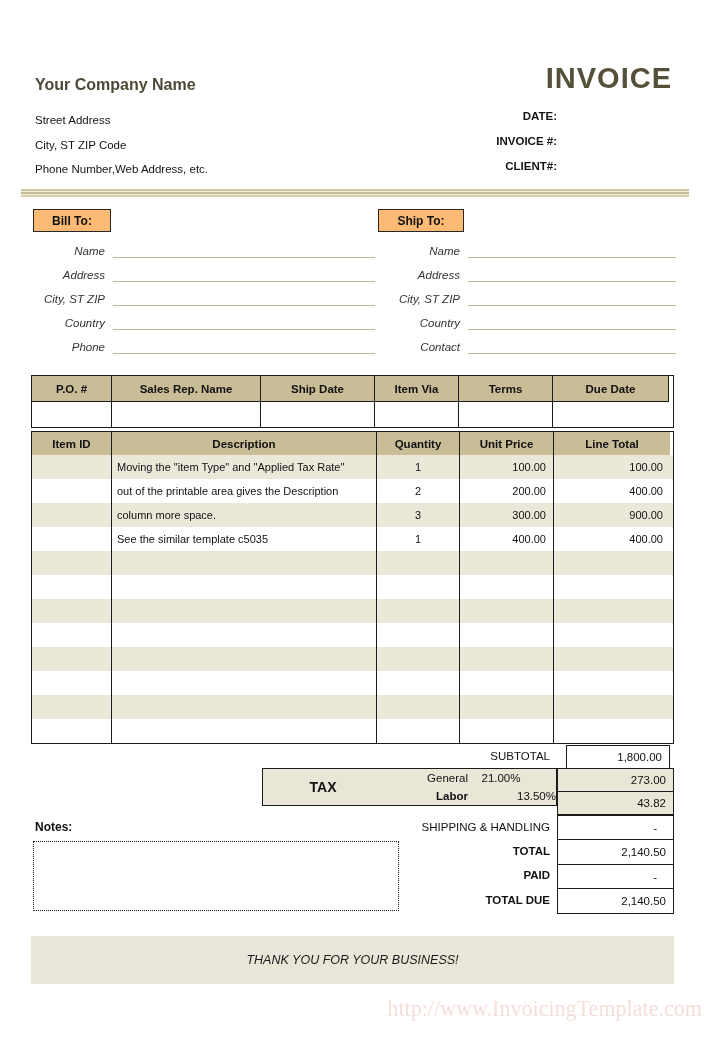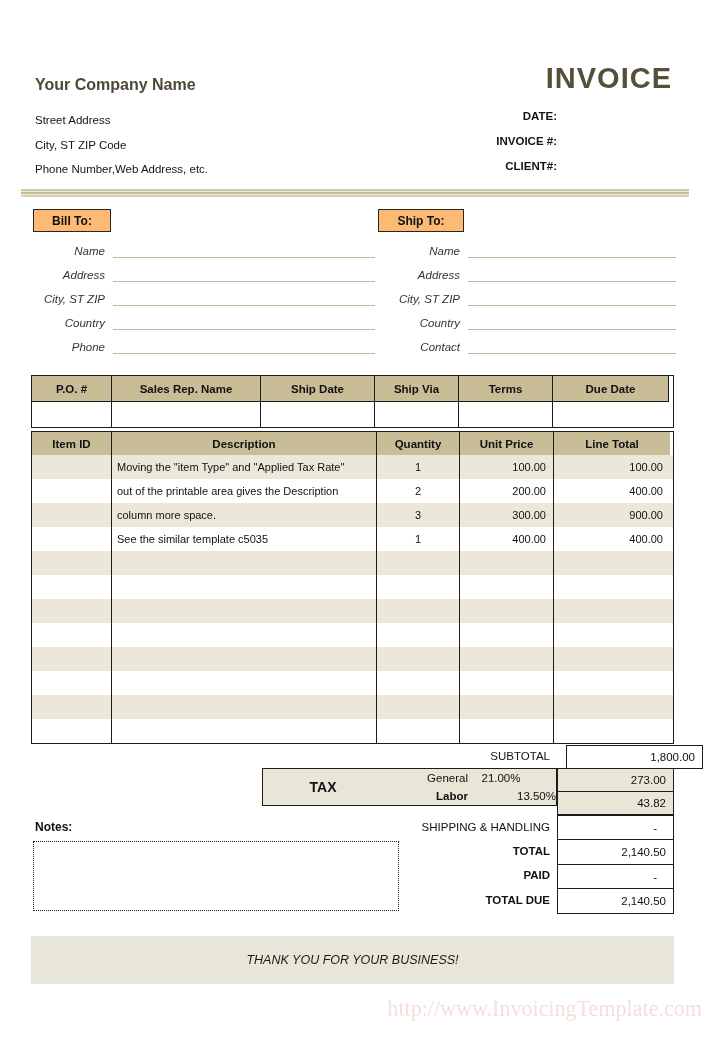--- a/index.html
+++ b/index.html
@@ -108,21 +108,21 @@
   </div>
   <div class="frow" style="left:378px;top:334px;width:298px;">
     <span class="flabel" style="left:0;width:82px;">Contact</span>
     <span class="fline" style="left:90px;width:208px;"></span>
   </div>
 
   <div class="abs grid" style="left:31px;top:375px;width:643px;grid-template-columns:80px 149px 114px 84px 94px 116px;grid-template-rows:26px 25px;">
     <div class="cell th">P.O. #</div>
     <div class="cell th">Sales Rep. Name</div>
     <div class="cell th">Ship Date</div>
-    <div class="cell th">Ship Via</div>
+    <div class="cell th">Item Via</div>
     <div class="cell th">Terms</div>
     <div class="cell th">Due Date</div>
     <div class="cell"></div>
     <div class="cell"></div>
     <div class="cell"></div>
     <div class="cell"></div>
     <div class="cell"></div>
     <div class="cell"></div>
   </div>
 
@@ -215,21 +215,21 @@
     <div class="itemrow">
       <div class="cell"></div>
         <div class="cell"></div>
         <div class="cell"></div>
         <div class="cell"></div>
         <div class="cell"></div>
     </div>
   </div>
 
   <div class="abs tot-label" style="left:300px;top:750px;width:250px;">SUBTOTAL</div>
-  <div class="abs valcell" style="left:566px;top:745px;width:137px;height:24px;padding-left:21px;">1,800.00</div>
+  <div class="abs valcell" style="left:566px;top:745px;width:104px;height:24px;padding-left:21px;">1,800.00</div>
 
   <div class="abs taxbox" style="left:262px;top:768px;width:295px;height:38px;">
     <div style="width:120px;display:flex;align-items:center;justify-content:center;font-size:14px;font-weight:bold;">TAX</div>
     <div style="flex:1;display:grid;grid-template-rows:1fr 1fr;grid-template-columns:1fr 88px;font-size:11.5px;align-items:center;">
       <div style="text-align:right;font-weight:normal;">General</div>
       <div style="text-align:center;padding-right:22px;">21.00%</div>
       <div style="text-align:right;font-weight:bold;">Labor</div>
       <div style="text-align:right;">13.50%</div>
     </div>
   </div>

